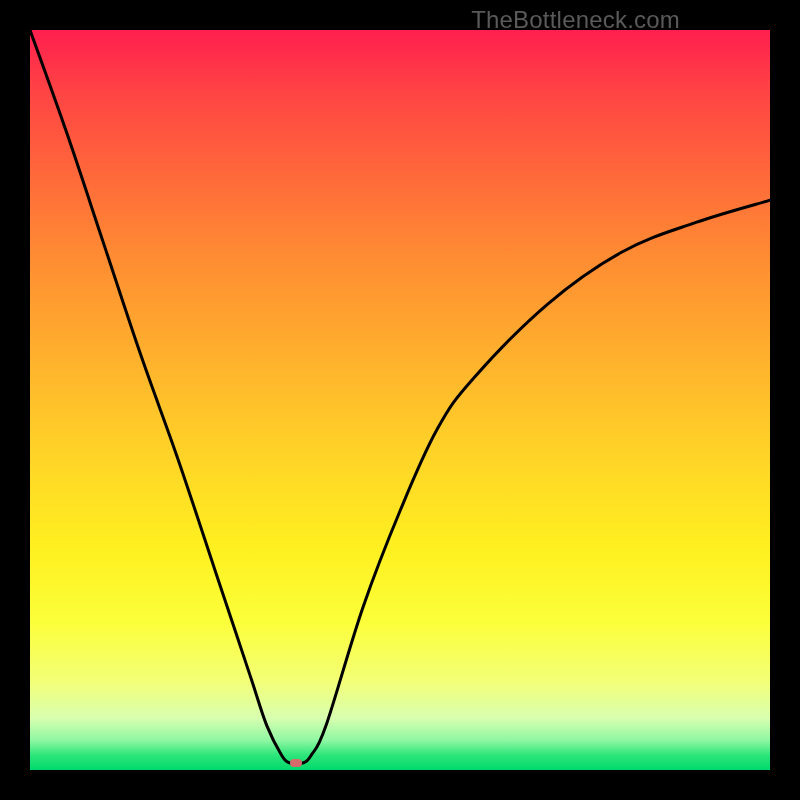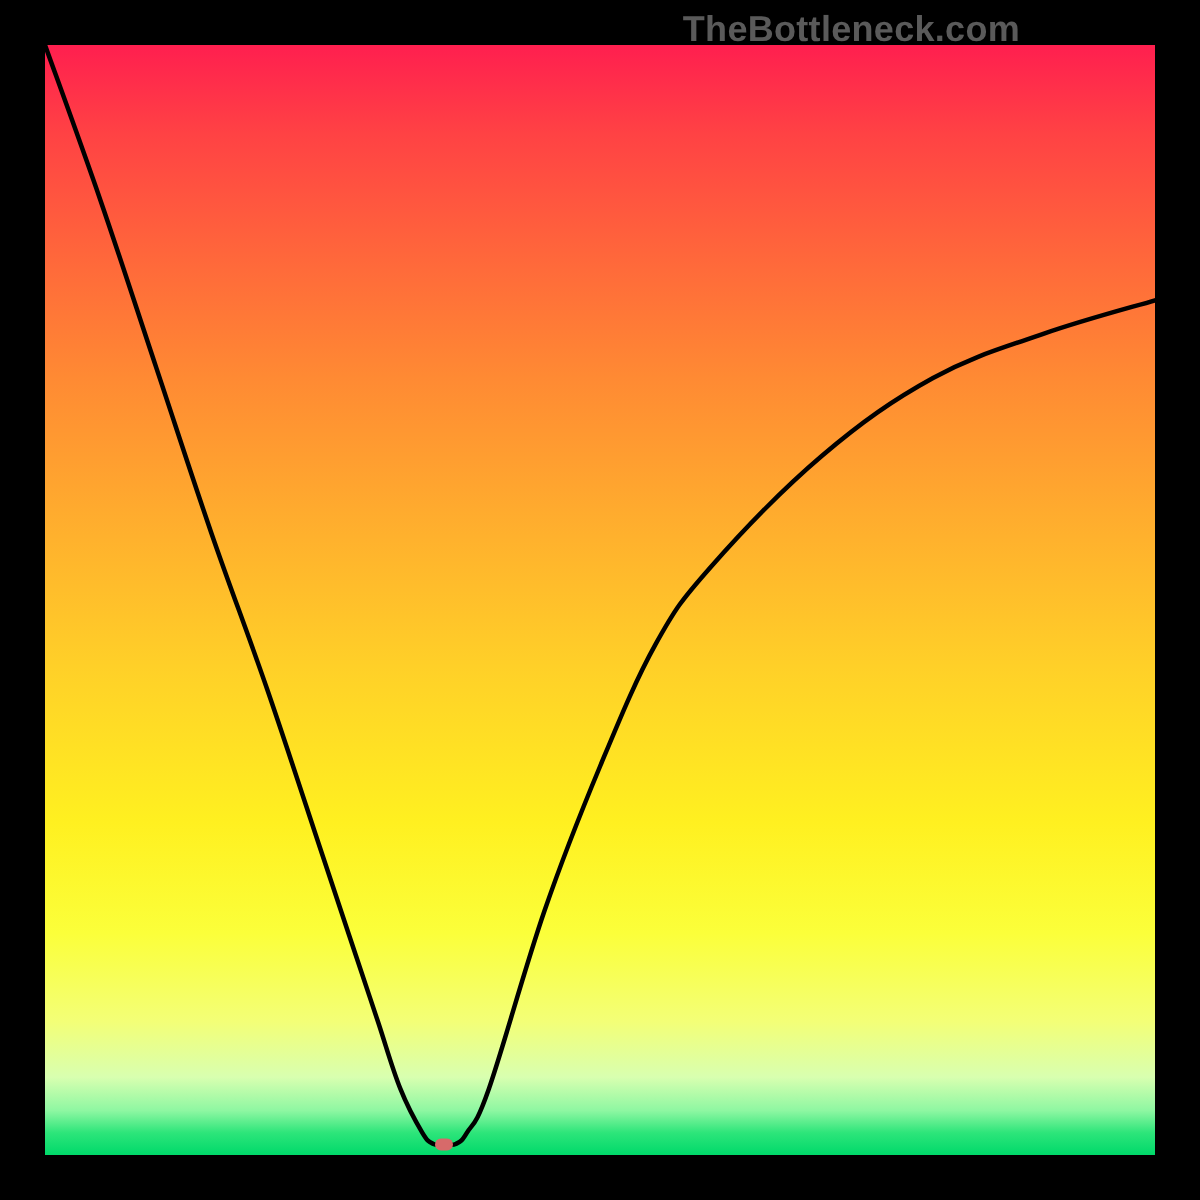--- a/index.html
+++ b/index.html
@@ -2,21 +2,20 @@
 <html><head>
 <meta charset="utf-8">
 <style>
   * { margin: 0; padding: 0; box-sizing: border-box; }
   html, body { width: 800px; height: 800px; overflow: hidden; background: #000; }
   .frame {
     position: relative;
     width: 692px;
     height: 800px;
     background: #000;
-    font-weight: bold;
   }
   .watermark {
     position: absolute;
     top: 6px;
     right: 12px;
     font-family: Arial, Helvetica, sans-serif;
     font-size: 24px;
     color: #5a5a5a;
     letter-spacing: 0.2px;
     z-index: 5;

